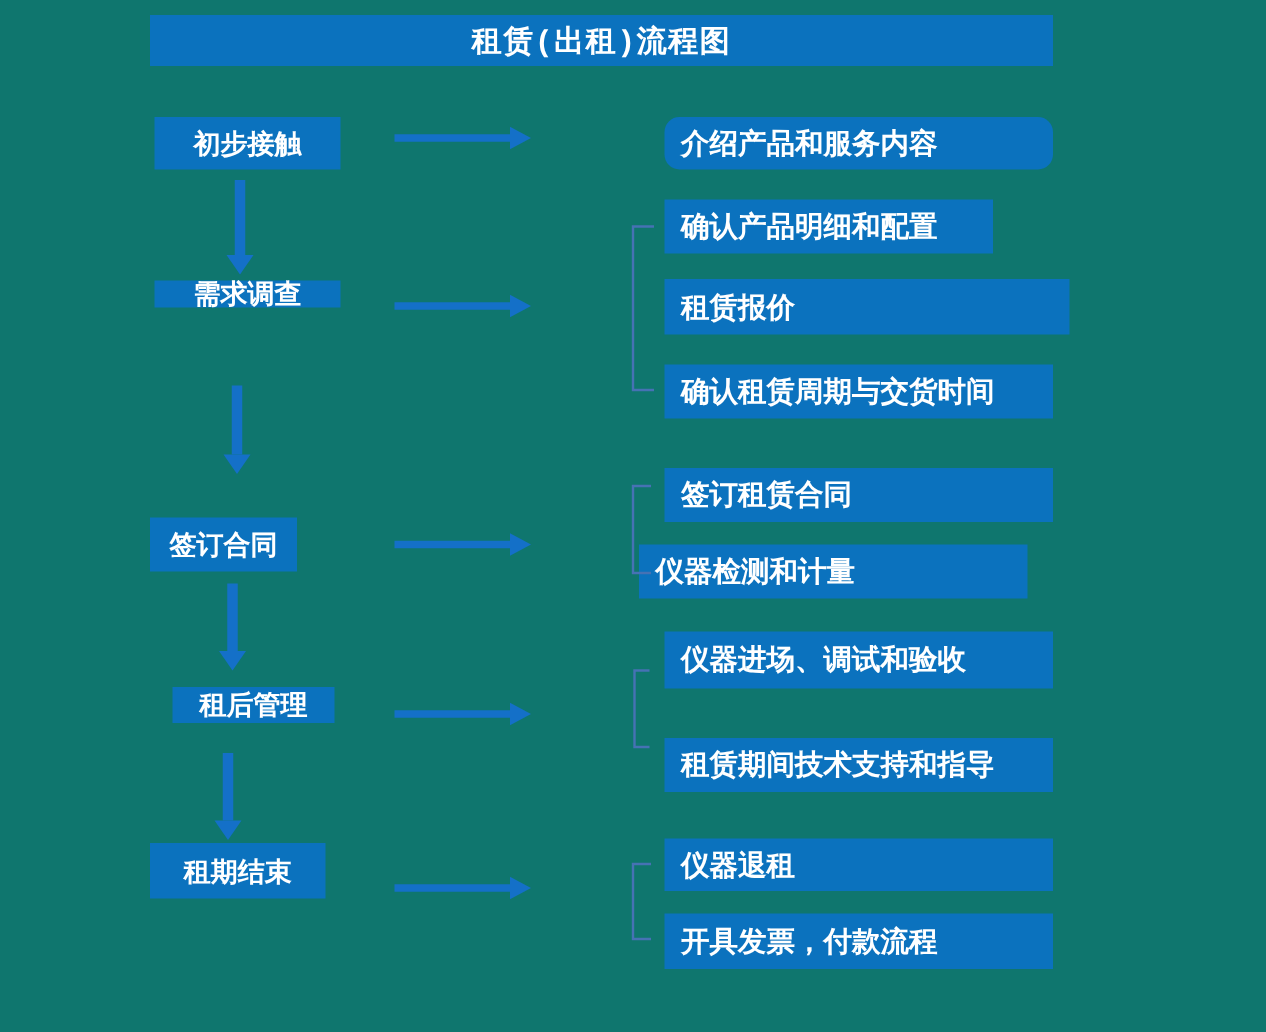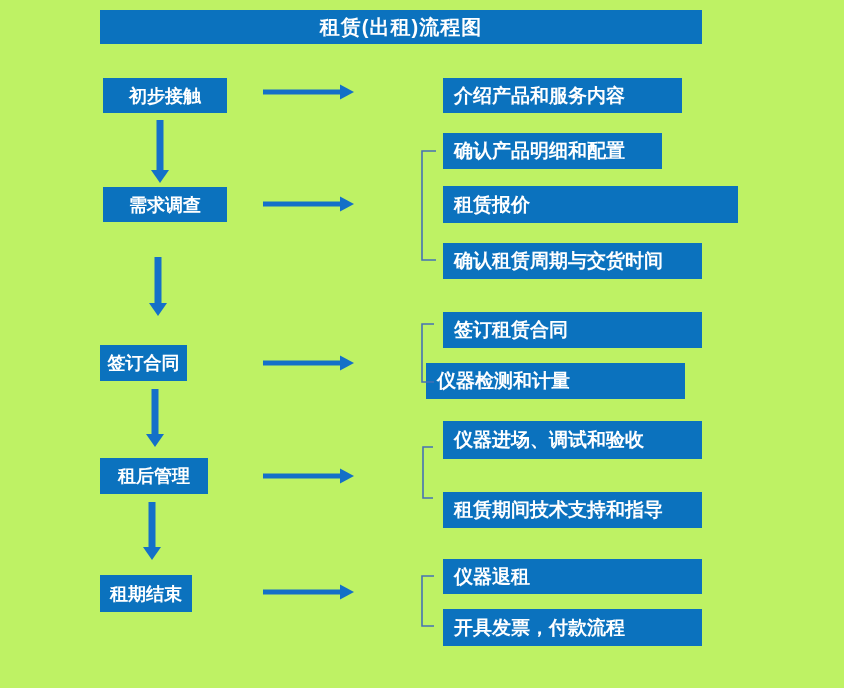--- a/index.html
+++ b/index.html
@@ -4,23 +4,23 @@
 <style>
   html, body {
     margin: 0;
     padding: 0;
     background: #ffffff;
   }
   .canvas {
     position: relative;
     width: 844px;
     height: 688px;
-    background: #bef264;
+    background: #0f766e;
     overflow: hidden;
-    font-family: Liberation Sans, sans-serif;
+    font-family: Liberation Mono, monospace;
   }
   .box {
     position: absolute;
     background: var(--box_fill, #0b72be);
     color: var(--text, #ffffff);
     font-weight: bold;
     display: flex;
     align-items: center;
     box-sizing: border-box;
     white-space: nowrap;
@@ -52,28 +52,28 @@
   }
 </style>
 </head>
 <body>
 
 <div class="canvas">
 
   <div class="box title-bar" style="left:100px; top:10px; width:602px; height:34px;">租赁(出租)流程图</div>
 
   <div class="box stage" style="left:103px; top:78px;  width:124px; height:35px;">初步接触</div>
-  <div class="box stage" style="left:103px; top:187px; width:124px; height:35px;">需求调查</div>
-  <div class="box stage" style="left:100px; top:345px; width:87px; height:36px;">签订合同</div>
-  <div class="box stage" style="left:100px; top:458px; width:108px; height:36px;">租后管理</div>
-  <div class="box stage" style="left:100px; top:575px; width:92px; height:37px;">租期结束</div>
+  <div class="box stage" style="left:103px; top:187px; width:124px; height:18px;">需求调查</div>
+  <div class="box stage" style="left:100px; top:345px; width:98px; height:36px;">签订合同</div>
+  <div class="box stage" style="left:115px; top:458px; width:108px; height:24px;">租后管理</div>
+  <div class="box stage" style="left:100px; top:562px; width:117px; height:37px;">租期结束</div>
 
-  <div class="box detail" style="left:443px; top:78px;  width:239px; height:35px;">介绍产品和服务内容</div>
+  <div class="box detail" style="left:443px; top:78px;  width:259px; height:35px;border-radius:10px;">介绍产品和服务内容</div>
   <div class="box detail" style="left:443px; top:133px; width:219px; height:36px;">确认产品明细和配置</div>
-  <div class="box detail" style="left:443px; top:186px; width:295px; height:37px;">租赁报价</div>
+  <div class="box detail" style="left:443px; top:186px; width:270px; height:37px;">租赁报价</div>
   <div class="box detail" style="left:443px; top:243px; width:259px; height:36px;">确认租赁周期与交货时间</div>
   <div class="box detail" style="left:443px; top:312px; width:259px; height:36px;">签订租赁合同</div>
   <div class="box detail" style="left:426px; top:363px; width:259px; height:36px;">仪器检测和计量</div>
   <div class="box detail" style="left:443px; top:421px; width:259px; height:38px;">仪器进场、调试和验收</div>
   <div class="box detail" style="left:443px; top:492px; width:259px; height:36px;">租赁期间技术支持和指导</div>
   <div class="box detail" style="left:443px; top:559px; width:259px; height:35px;">仪器退租</div>
   <div class="box detail" style="left:443px; top:609px; width:259px; height:37px;">开具发票，付款流程</div>
 
   <svg class="overlay" width="844" height="688" viewBox="0 0 844 688">
 

